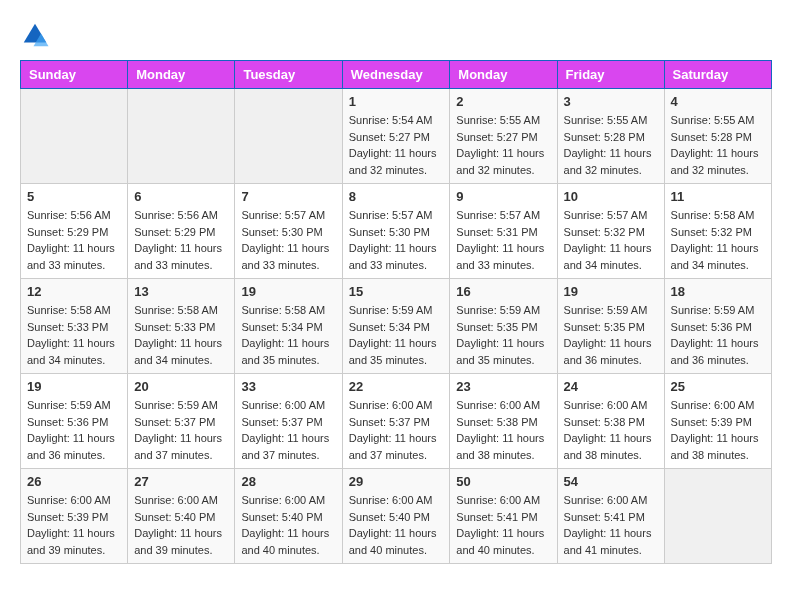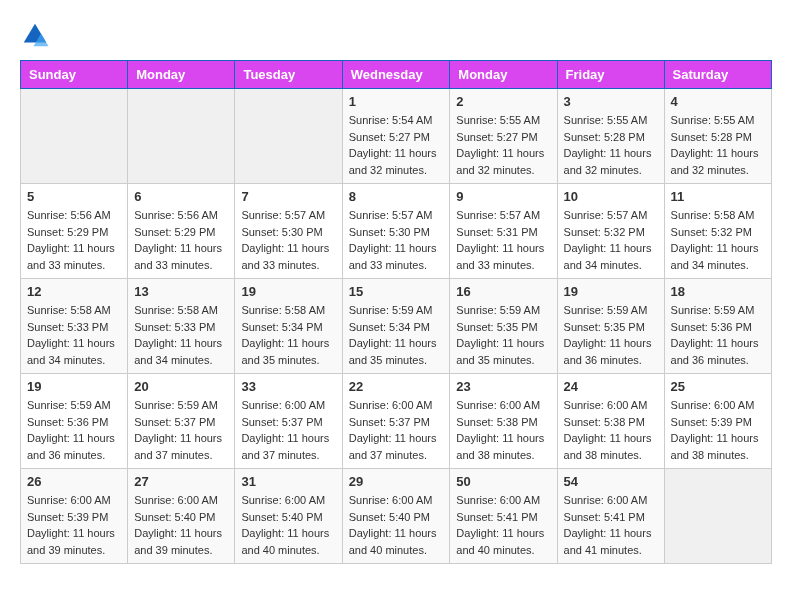--- a/index.html
+++ b/index.html
@@ -239,21 +239,21 @@
       <tr>
         <td>
           <span class="day-number">26</span>
           <div class="day-info">Sunrise: 6:00 AM<br>Sunset: 5:39 PM<br>Daylight: 11 hours<br>and 39 minutes.</div>
         </td>
         <td>
           <span class="day-number">27</span>
           <div class="day-info">Sunrise: 6:00 AM<br>Sunset: 5:40 PM<br>Daylight: 11 hours<br>and 39 minutes.</div>
         </td>
         <td>
-          <span class="day-number">31</span>
+          <span class="day-number">28</span>
           <div class="day-info">Sunrise: 6:00 AM<br>Sunset: 5:40 PM<br>Daylight: 11 hours<br>and 40 minutes.</div>
         </td>
         <td>
           <span class="day-number">29</span>
           <div class="day-info">Sunrise: 6:00 AM<br>Sunset: 5:40 PM<br>Daylight: 11 hours<br>and 40 minutes.</div>
         </td>
         <td>
           <span class="day-number">50</span>
           <div class="day-info">Sunrise: 6:00 AM<br>Sunset: 5:41 PM<br>Daylight: 11 hours<br>and 40 minutes.</div>
         </td>

